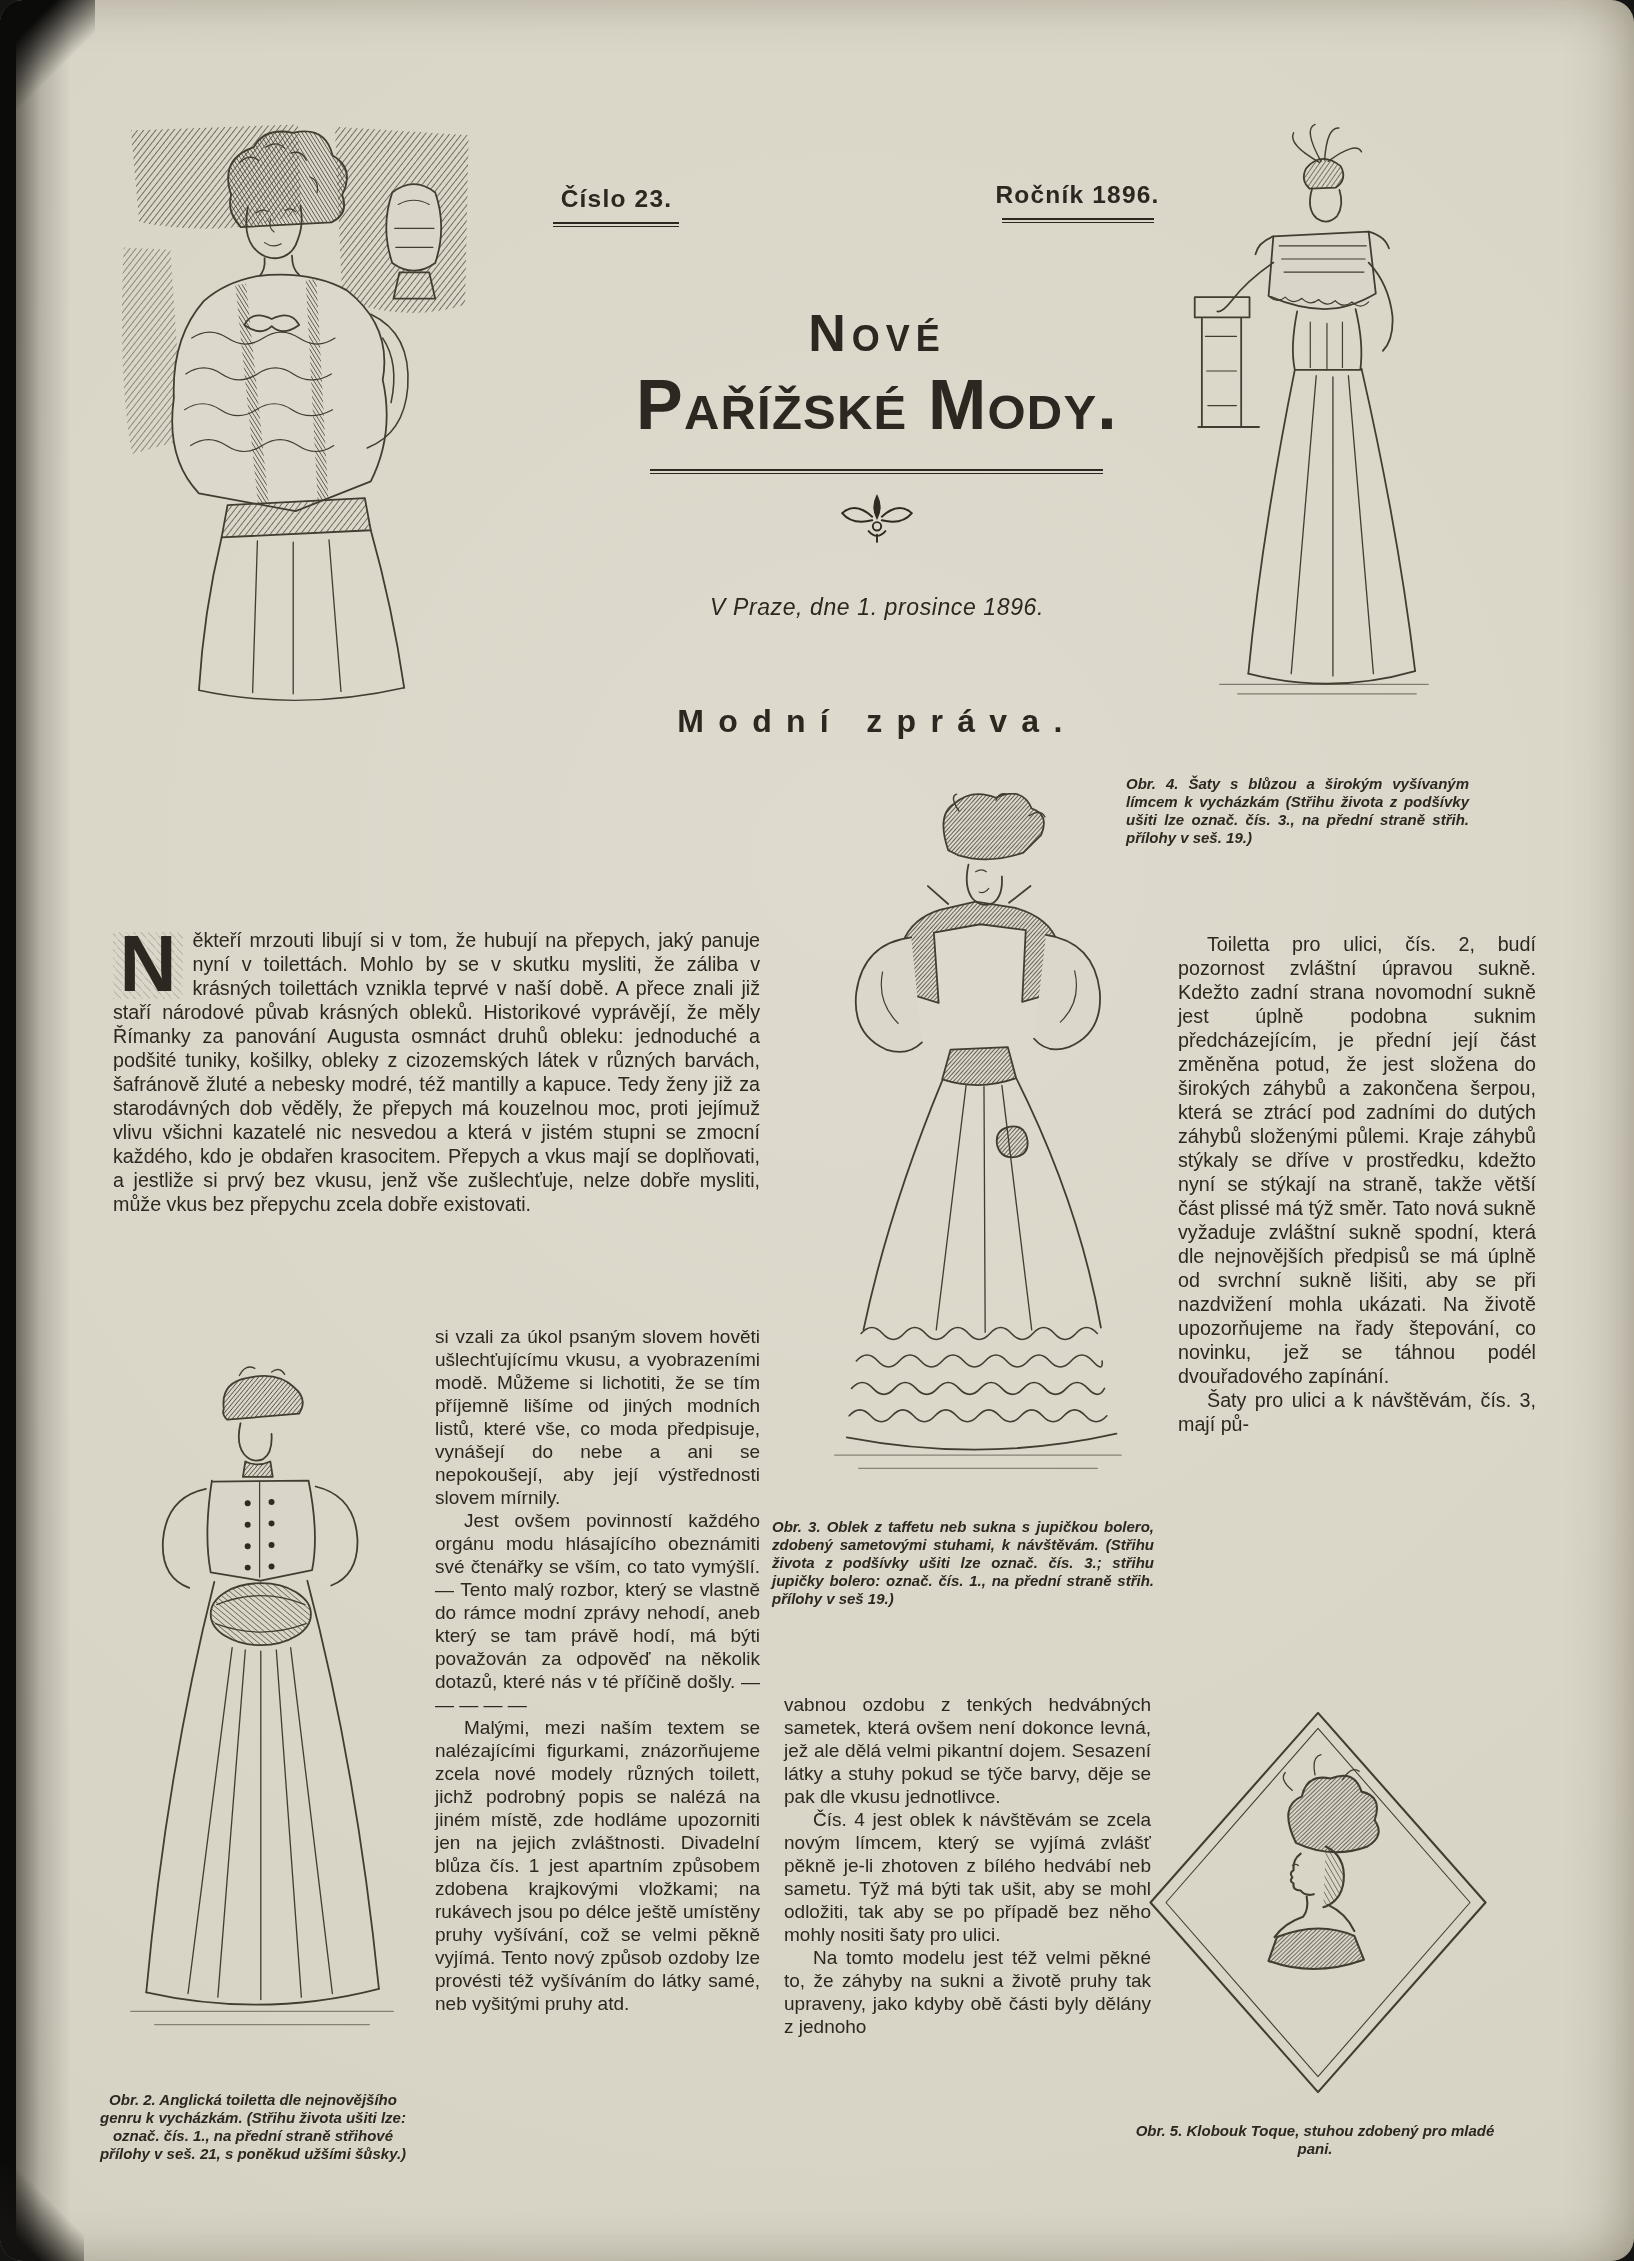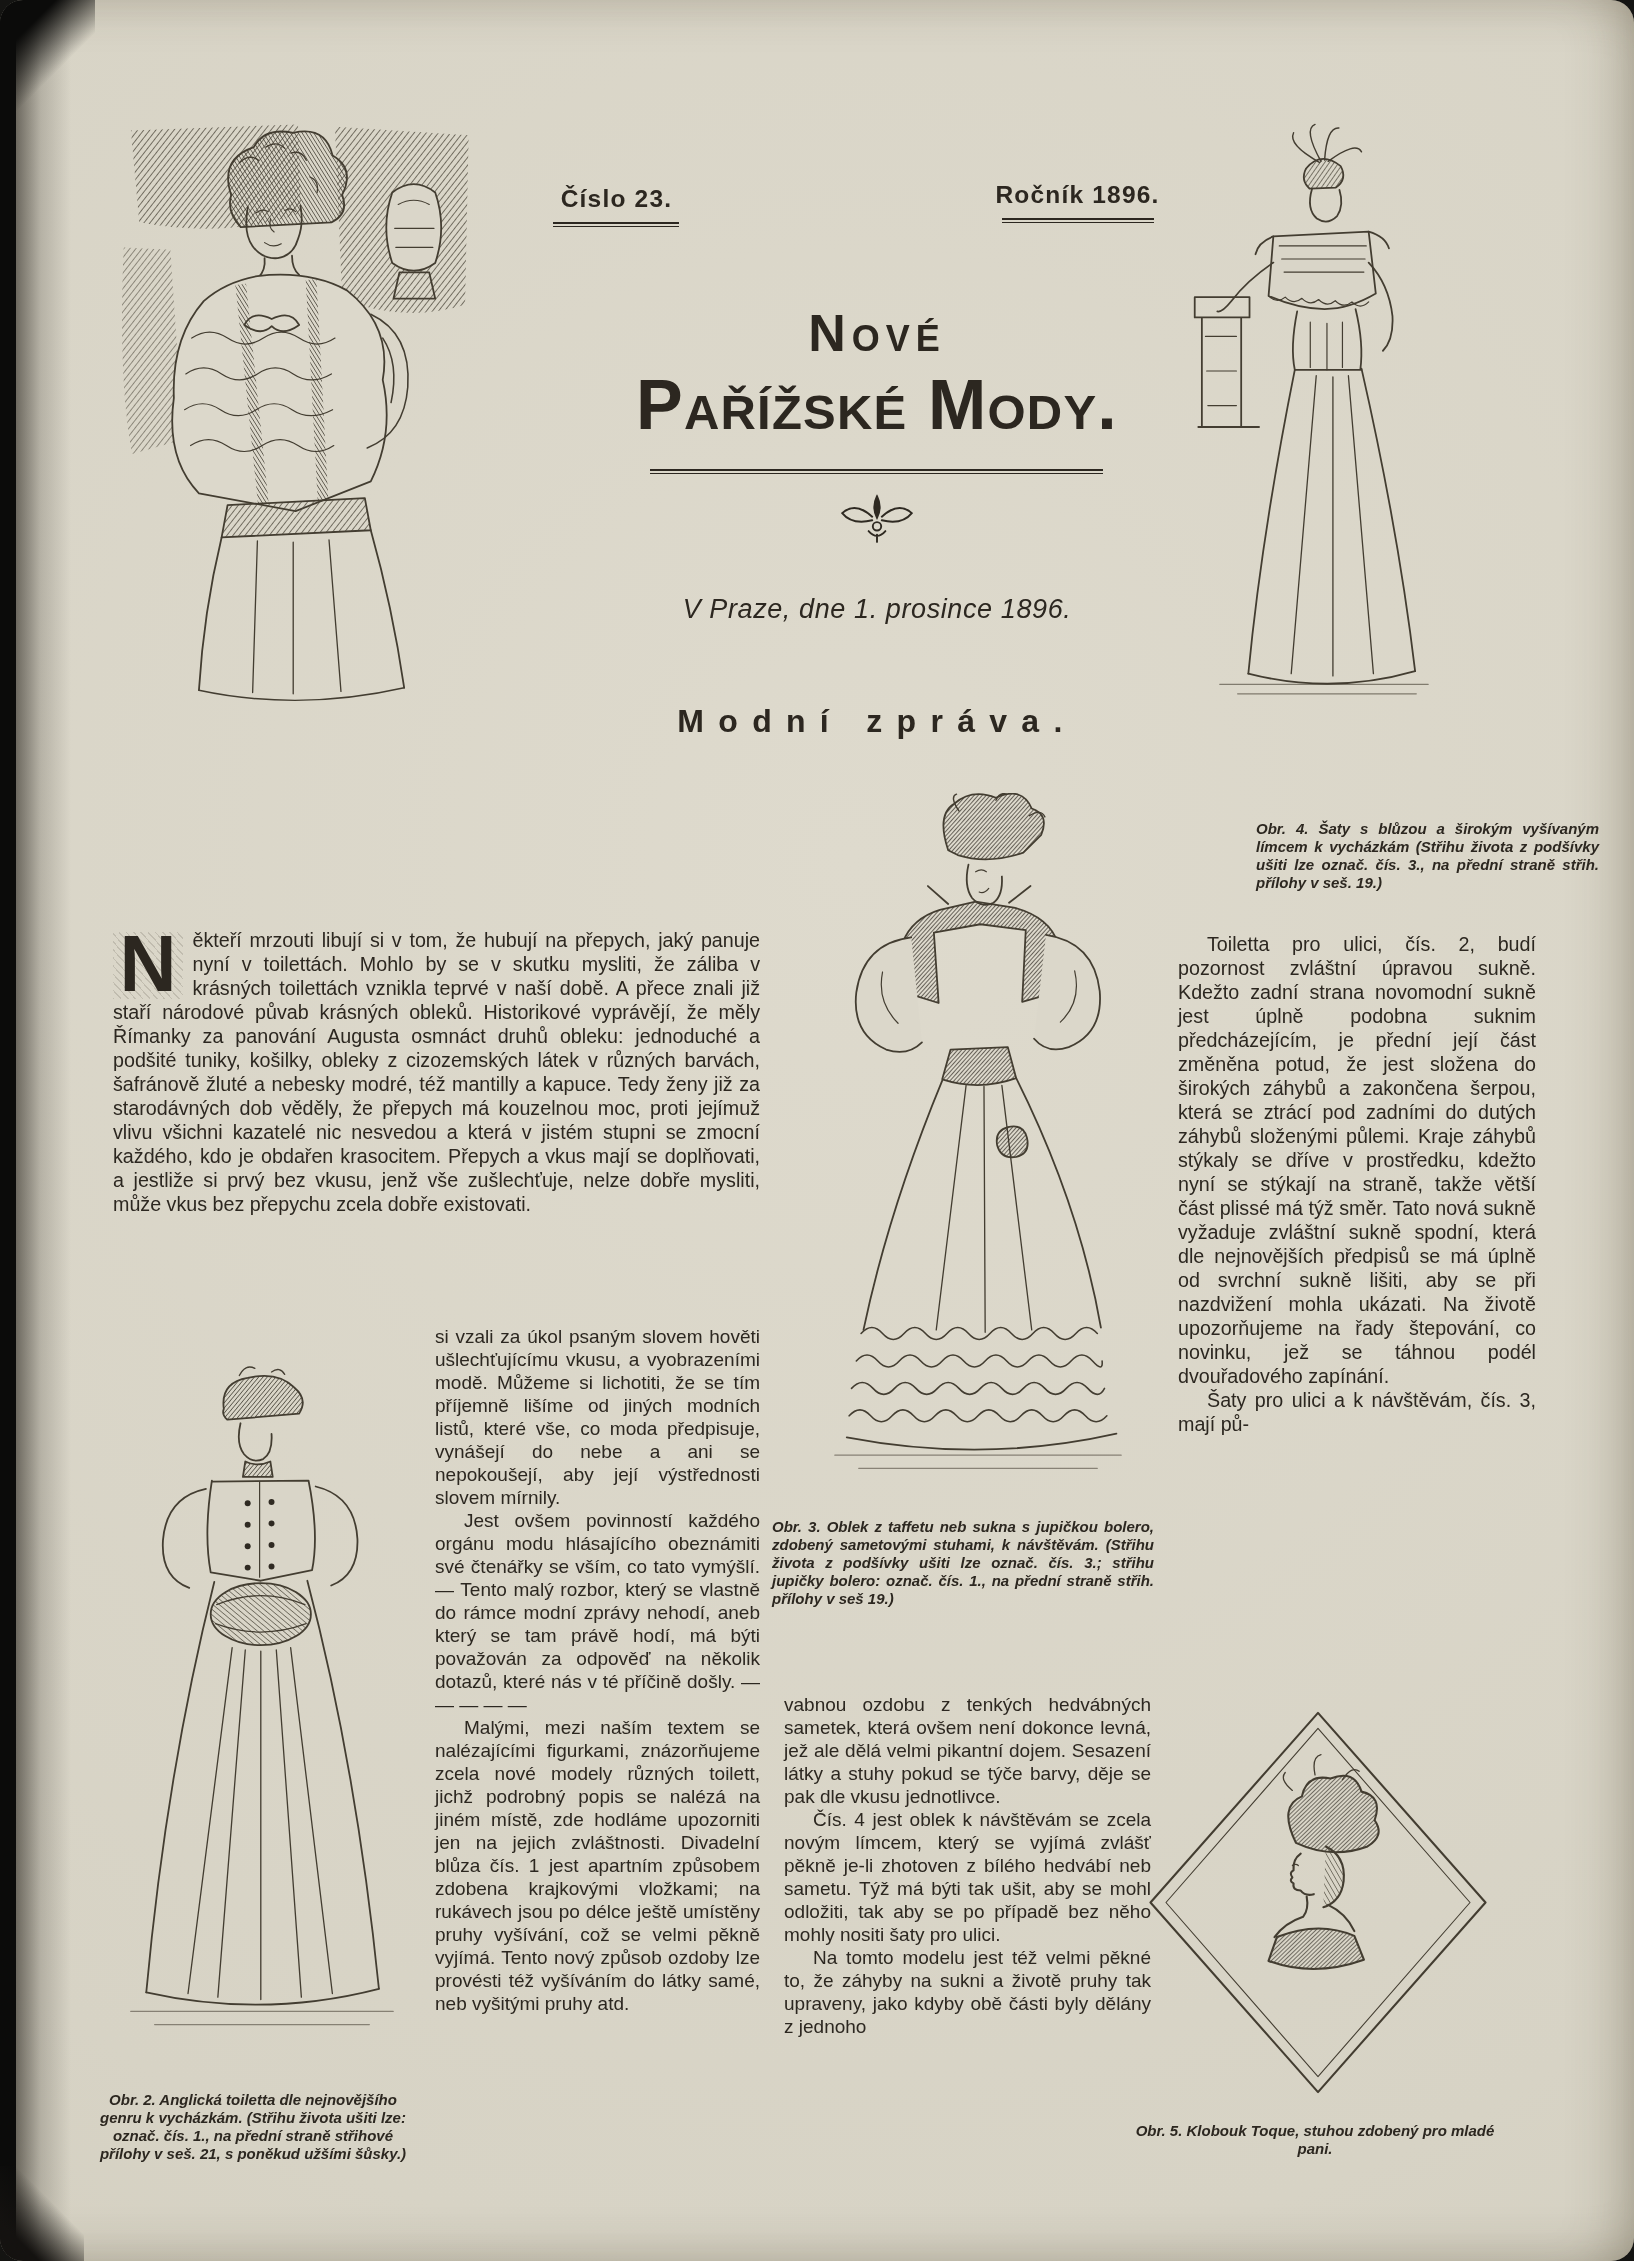--- a/index.html
+++ b/index.html
@@ -16,21 +16,21 @@
   .corner-tl{position:absolute;left:0;top:0;width:95px;height:119px;
     background:linear-gradient(135deg,#0b0b0a 26%,rgba(11,11,10,0) 60%);}
   .corner-bl{position:absolute;left:0;bottom:0;width:84px;height:95px;
     background:linear-gradient(45deg,#141210 22%,rgba(20,18,16,0) 62%);}
   .issue-vol{font-size:24.5px;font-weight:700;letter-spacing:1.2px;text-align:center;}
   .rule2{border-top:2.4px solid #2c2720;}
   .rule2:after{content:"";display:block;margin-top:2.4px;border-top:1.2px solid #2c2720;}
   .center{text-align:center;}
   .title-nove{font-size:52px;font-weight:700;font-variant:small-caps;letter-spacing:6px;}
   .title-main{font-size:70px;font-weight:700;font-variant:small-caps;letter-spacing:1.2px;white-space:nowrap;}
-  .dateline{font-size:27px;font-style:italic;letter-spacing:0.6px;}
+  .dateline{font-size:23px;font-style:italic;letter-spacing:0.6px;}
   .section-title{font-size:32px;font-weight:700;letter-spacing:14.3px;}
   .body-text{font-size:19.7px;line-height:24px;text-align:justify;}
   .body-text.sm{font-size:19px;line-height:23px;}
   .body-text.sm2{font-size:19px;line-height:23px;}
   .body-text p{margin:0;text-indent:29px;}
   .body-text p.noindent{text-indent:0;}
   .cap{font-size:15px;line-height:18px;font-style:italic;font-weight:700;text-align:justify;}
   .cap.ctr{text-align:center;}
   .dropcap{float:left;width:70px;height:67px;margin:3.6px 9.5px 0 0;
     font-size:79px;line-height:63px;font-weight:700;text-align:center;
@@ -227,21 +227,21 @@
         <path d="M276,256 q-14,10 -12,28 q-8,4 -2,12 q-6,6 2,10 q-2,12 12,12 q8,10 22,6"></path>
         <path d="M262,276 q6,-4 10,0" stroke-width="2"></path>
         <path d="M318,244 q34,16 30,58 q-4,34 -34,44" fill="url(#f5b)"></path>
         <path d="M286,328 q4,22 -6,34 q-30,10 -48,34 M322,342 q30,14 44,44"></path>
         <path d="M236,396 q70,-28 130,-2 l16,40 q-84,30 -160,2 Z" fill="url(#f5a)"></path>
       </g>
     </svg>
   </figure>
 
 
-  <div class="abs cap" style="left:1256px;top:775px;width:343px;margin-top:45px;">Obr. 4. Šaty s blůzou a širokým vyšívaným límcem k vycházkám (Střihu života z podšívky ušiti lze označ. čís. 3., na přední straně střih. přílohy v seš. 19.)</div>
+  <div class="abs cap" style="left:1126px;top:775px;width:343px;">Obr. 4. Šaty s blůzou a širokým vyšívaným límcem k vycházkám (Střihu života z podšívky ušiti lze označ. čís. 3., na přední straně střih. přílohy v seš. 19.)</div>
 
   <div class="abs cap" style="left:772px;top:1518px;width:382px;">Obr. 3. Oblek z taffetu neb sukna s jupičkou bolero, zdobený sametovými stuhami, k návštěvám. (Střihu života z podšívky ušiti lze označ. čís. 3.; střihu jupičky bolero: označ. čís. 1., na přední straně střih. přílohy v seš 19.)</div>
 
   <div class="abs cap ctr" style="left:98px;top:2091px;width:310px;">Obr. 2. Anglická toiletta dle nejnovějšího genru k vycházkám. (Střihu života ušiti lze: označ. čís. 1., na přední straně střihové přílohy v seš. 21, s poněkud užšími šůsky.)</div>
 
   <div class="abs cap ctr" style="left:1121px;top:2122px;width:388px;">Obr. 5. Klobouk Toque, stuhou zdobený pro mladé pani.</div>
 
   <div class="abs body-text" style="left:113px;top:928px;width:647px;">
     <p class="noindent"><span class="dropcap">N</span><span>ěkteří mrzouti libují si v tom, že hubují na přepych, jaký panuje nyní v toilettách. Mohlo by se v skutku mysliti, že záliba v krásných toilettách vznikla teprvé v naší době. A přece znali již staří národové půvab krásných obleků. Historikové vyprávějí, že měly Římanky za panování Augusta osmnáct druhů obleku: jednoduché a podšité tuniky, košilky, obleky z cizozemských látek v různých barvách, šafránově žluté a nebesky modré, též mantilly a kapuce. Tedy ženy již za starodávných dob věděly, že přepych má kouzelnou moc, proti jejímuž vlivu všichni kazatelé nic nesvedou a která v jistém stupni se zmocní každého, kdo je obdařen krasocitem. Přepych a vkus mají se doplňovati, a jestliže si prvý bez vkusu, jenž vše zušlechťuje, nelze dobře mysliti, může vkus bez přepychu zcela dobře existovati.</span></p>
   </div>

